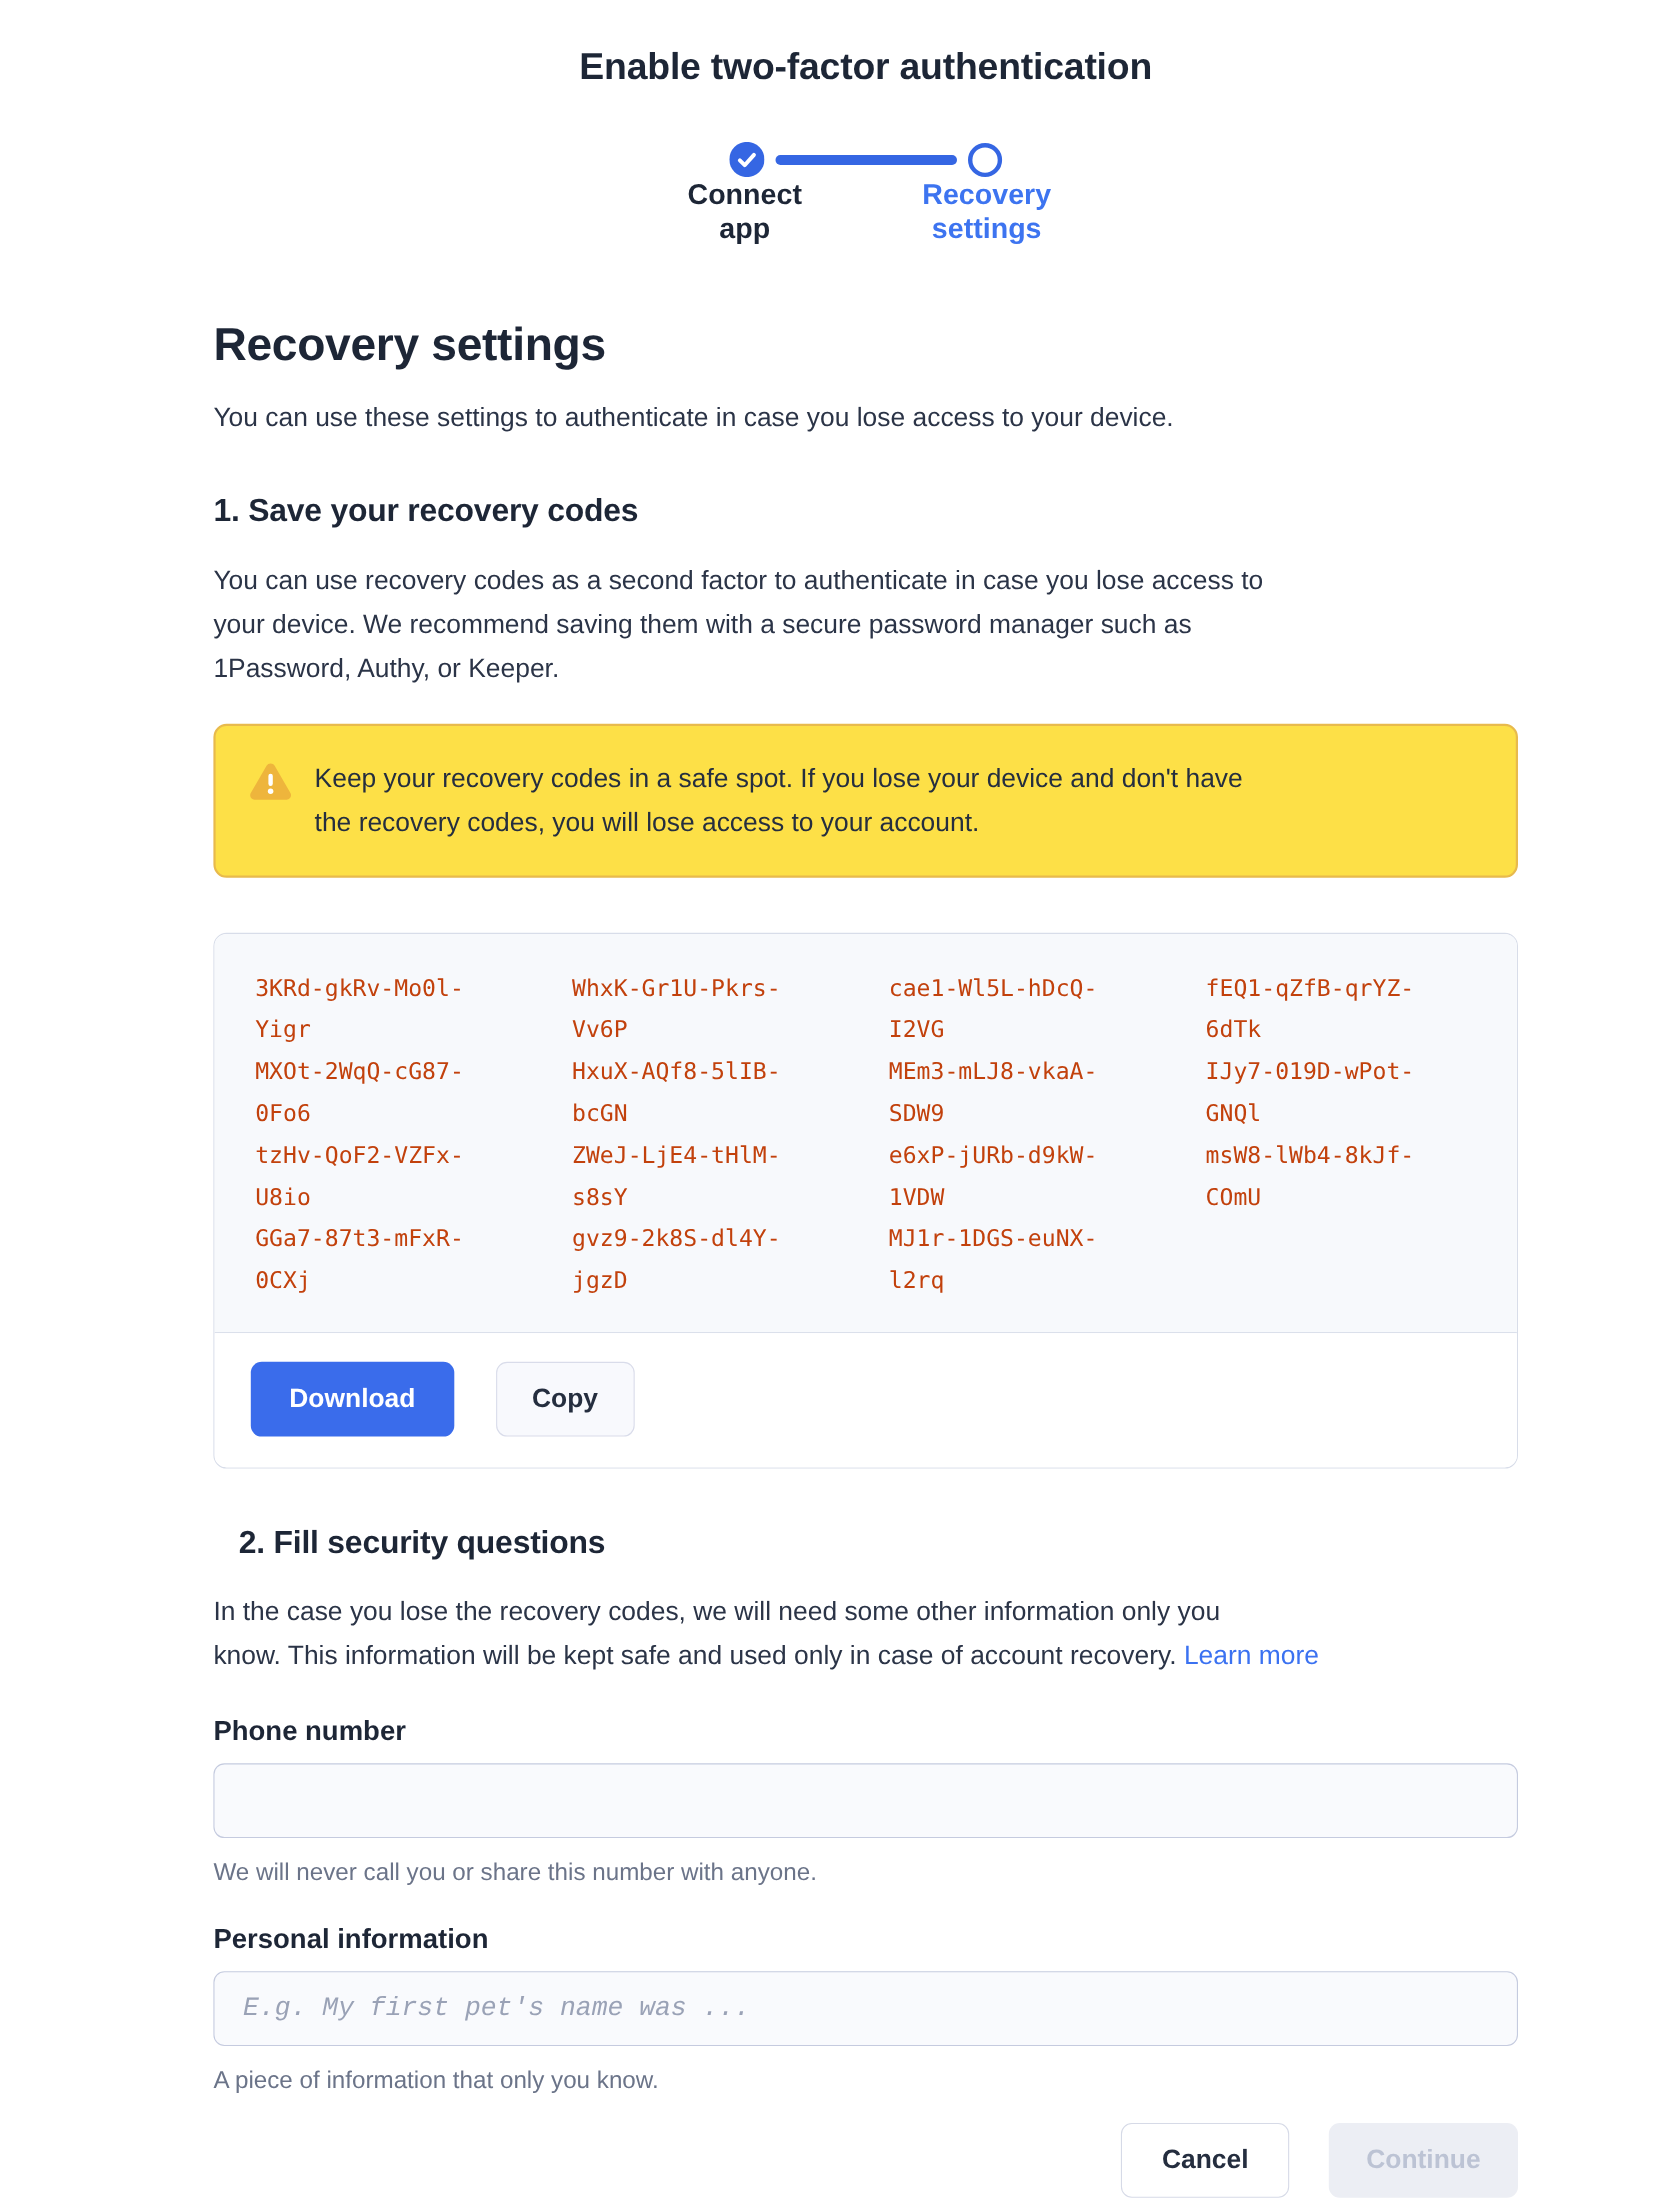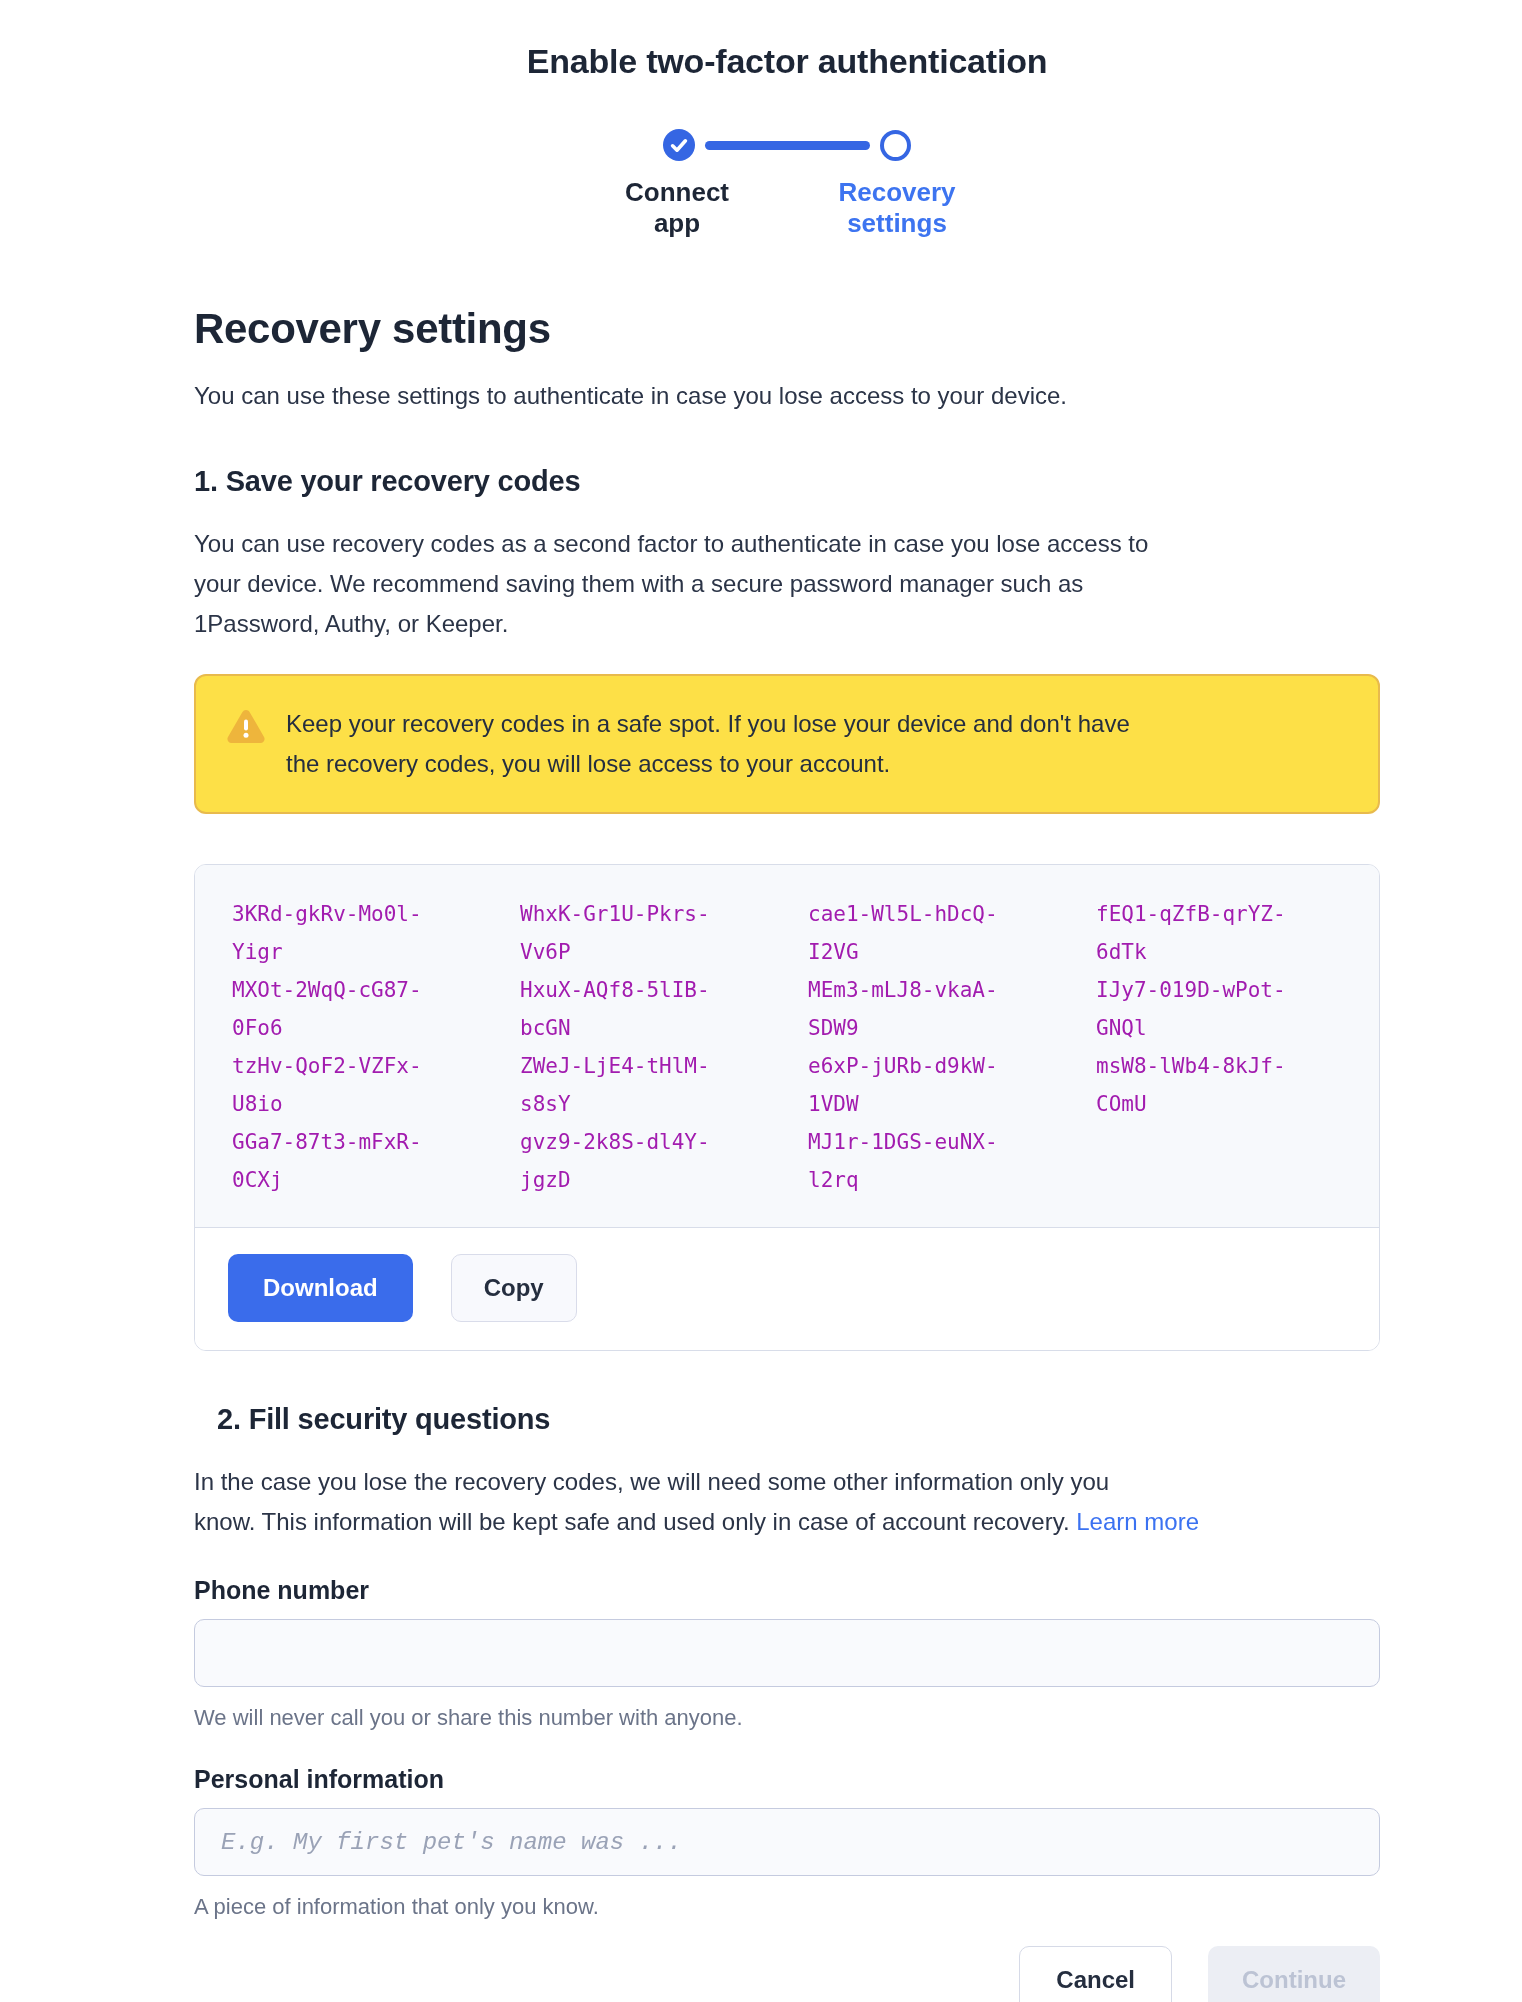--- a/index.html
+++ b/index.html
@@ -42,21 +42,20 @@
     border: 4px solid #3566e3;
     background: #ffffff;
   }
   .step-line {
     width: 165px; height: 9px;
     border-radius: 5px;
     background: #3566e3;
     margin: 0 10px;
   }
   .step-labels {
-    margin-top: 16px;
     display: flex;
     justify-content: center;
   }
   .step-label {
     width: 220px;
     text-align: center;
     font-size: 26px;
     font-weight: 700;
     line-height: 31px;
   }
@@ -129,21 +128,21 @@
   .codes-grid {
     background: #f7f9fc;
     border-bottom: 1.5px solid #d8dde9;
     padding: 30px 0 28px 37px;
     display: grid;
     grid-template-columns: repeat(4, 240px);
     column-gap: 48px;
     font-family: "DejaVu Sans Mono", monospace;
     font-size: 21px;
     line-height: 38px;
-    color: #a21caf;
+    color: #c2410c;
   }
   .codes-actions {
     background: #ffffff;
     padding: 26px 33px 28px 33px;
     display: flex;
     align-items: center;
     gap: 38px;
   }
   .btn {
     display: inline-flex;

